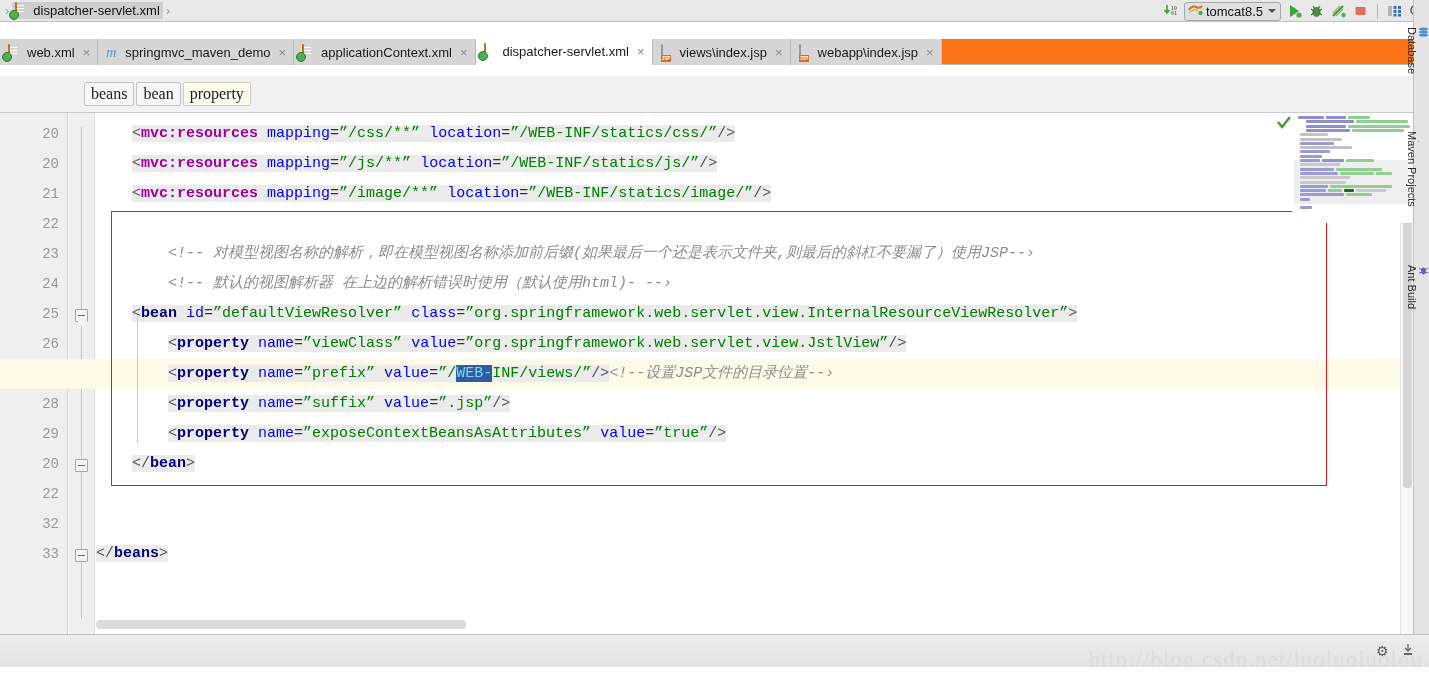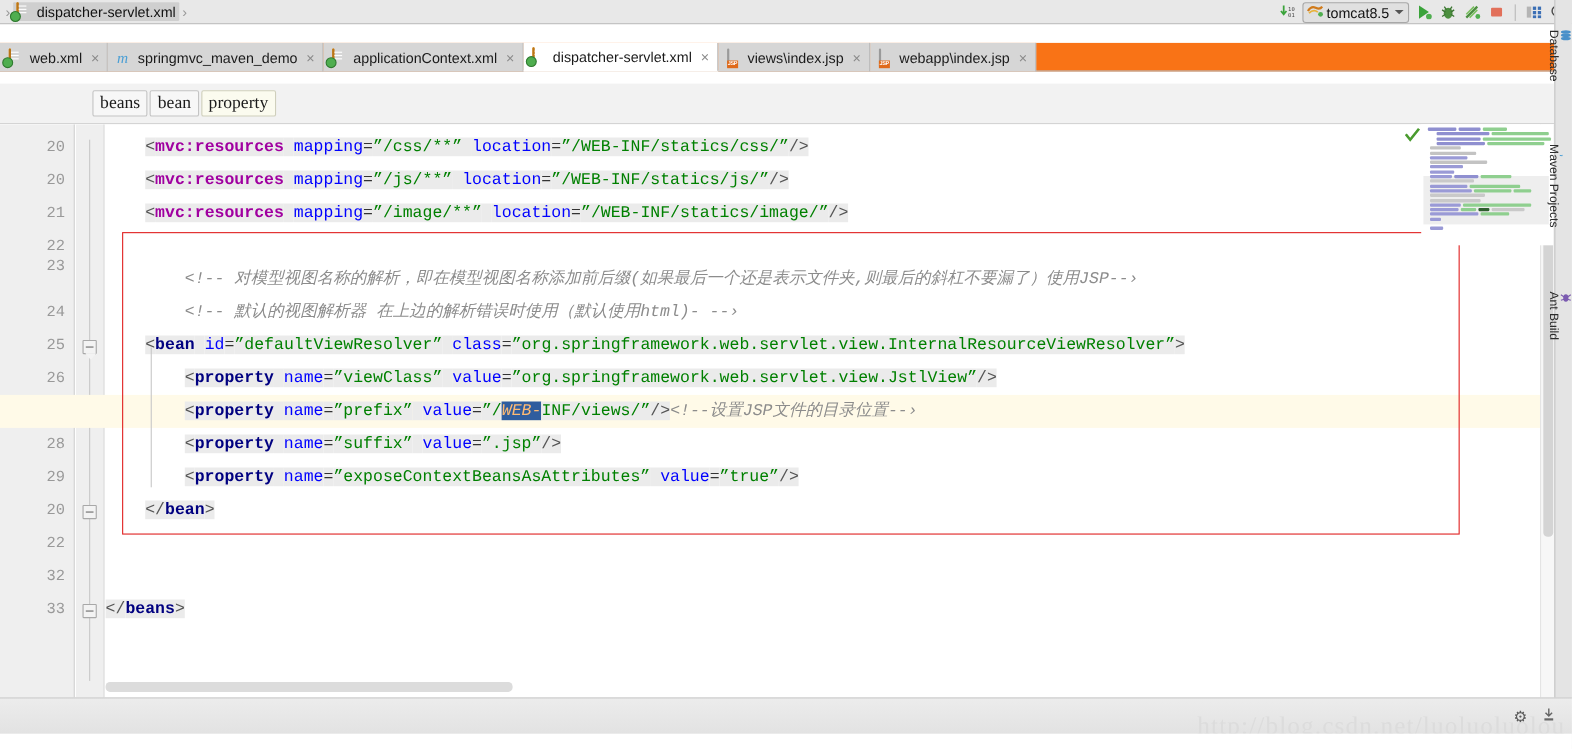--- a/index.html
+++ b/index.html
@@ -169,21 +169,21 @@
   }
   .cline .seg { display: inline; }
   .hl { background: #ebebeb; }
   .tagname  { color: #000080; font-weight: bold; }
   .nsname   { color: #a000a0; font-weight: bold; }
   .attr     { color: #0000ff; }
   .val      { color: #008000; }
   .punct    { color: #555555; }
   .eq       { color: #333333; }
   .comment  { color: #8c8c8c; font-style: italic; }
-  .sel      { background: #2f5d9e; color: #fdba74; font-style: italic; }
+  .sel      { background: #2f5d9e; color: #7dd3fc; }
   .indentguide {
     position: absolute; width: 1px; background: #c8c8c8;
   }
 
   
   .errbox {
     position: absolute; border: 1px solid #e02020; pointer-events: none;
   }
 
   
@@ -367,21 +367,21 @@
       <span class="bc-chip">bean</span>
       <span class="bc-chip last">property</span>
     </div>
 
   <div class="editor">
     <div class="gutter" id="gutter">
         <div class="lineno" style="top: 6px;">20</div>
         <div class="lineno" style="top: 36px;">20</div>
         <div class="lineno" style="top: 66px;">21</div>
         <div class="lineno" style="top: 96px;">22</div>
-        <div class="lineno" style="top: 114px;">23</div>
+        <div class="lineno" style="top: 126px;">23</div>
         <div class="lineno" style="top: 156px;">24</div>
         <div class="lineno" style="top: 186px;">25</div>
         <div class="lineno" style="top: 216px;">26</div>
         <div class="lineno" style="top: 246px;">27</div>
         <div class="lineno" style="top: 276px;">28</div>
         <div class="lineno" style="top: 306px;">29</div>
         <div class="lineno" style="top: 336px;">20</div>
         <div class="lineno" style="top: 366px;">22</div>
         <div class="lineno" style="top: 396px;">32</div>
         <div class="lineno" style="top: 426px;">33</div>

